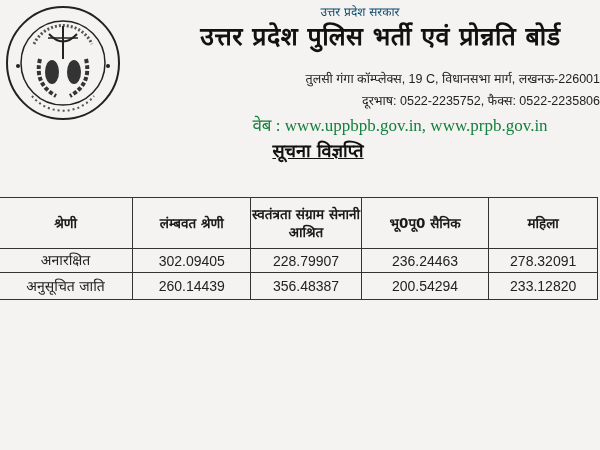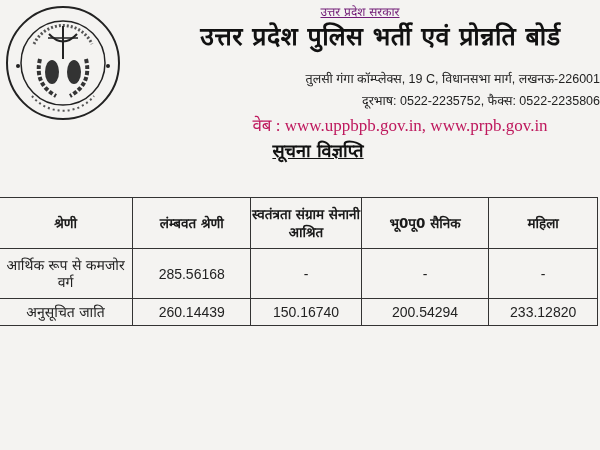--- a/index.html
+++ b/index.html
@@ -8,37 +8,37 @@
     background:#f4f3f1;
     font-family:"DejaVu Sans", sans-serif;
     color:#1a1a1a;
     position:relative;
   }
   .logo {
     position:absolute; left:4px; top:4px; width:118px; height:118px;
   }
   .gov {
     position:absolute; top:3px; left:290px; width:140px; text-align:center;
-    font-size:12px; color:#701a75;text-decoration:underline;
+    font-size:12px; color:#0c4a6e;
   }
   .title {
     position:absolute; top:18px; left:158px; width:445px; text-align:center;
     font-size:25px; font-weight:bold; color:#111; letter-spacing:0.5px;
     white-space:nowrap;
   }
   .addr {
     position:absolute; left:200px; width:400px; text-align:right;
     font-family:"Liberation Sans", sans-serif; font-size:12.5px; color:#222;
     white-space:nowrap;
   }
   .addr.a1 { top:70px; }
   .addr.a2 { top:92px; }
   .web {
     position:absolute; top:113px; left:200px; width:400px; text-align:center;
-    font-family:"Liberation Serif", serif; font-size:17px; color:#be185d; white-space:nowrap;
+    font-family:"Liberation Serif", serif; font-size:17px; color:#15803d; white-space:nowrap;
   }
   .notice {
     position:absolute; top:138px; left:258px; width:120px; text-align:center;
     font-size:18px; font-weight:bold; text-decoration:underline; color:#111;
   }
   table.scores {
     position:absolute; top:197px; left:-2px;
     border-collapse:collapse;
     font-family:"Liberation Sans", sans-serif;
   }
@@ -77,28 +77,28 @@
 
 <table class="scores">
   <tbody>
       <tr style="height:51px;">
     <th style="width:138px;">श्रेणी</th>
     <th style="width:120px;">लंम्बवत श्रेणी</th>
     <th style="width:112px;">स्वतंत्रता संग्राम सेनानी आश्रित</th>
     <th style="width:130px;">भू0पू0 सैनिक</th>
     <th style="width:110px;">महिला</th>
   </tr>
-  <tr style="height:50px;">
-    <td class="cat">आर्थिक रूप से कमजोर वर्ग</td>
-    <td>285.56168</td>
-    <td>-</td>
-    <td>-</td>
-    <td>-</td>
+  <tr style="height:24px;">
+    <td class="cat">अनारक्षित</td>
+    <td>302.09405</td>
+    <td>228.79907</td>
+    <td>236.24463</td>
+    <td>278.32091</td>
   </tr>
   <tr style="height:27px;">
     <td class="cat">अनुसूचित जाति</td>
     <td>260.14439</td>
-    <td>150.16740</td>
+    <td>356.48387</td>
     <td>200.54294</td>
     <td>233.12820</td>
   </tr>
 </tbody>
   </table>
 
 </body></html>

